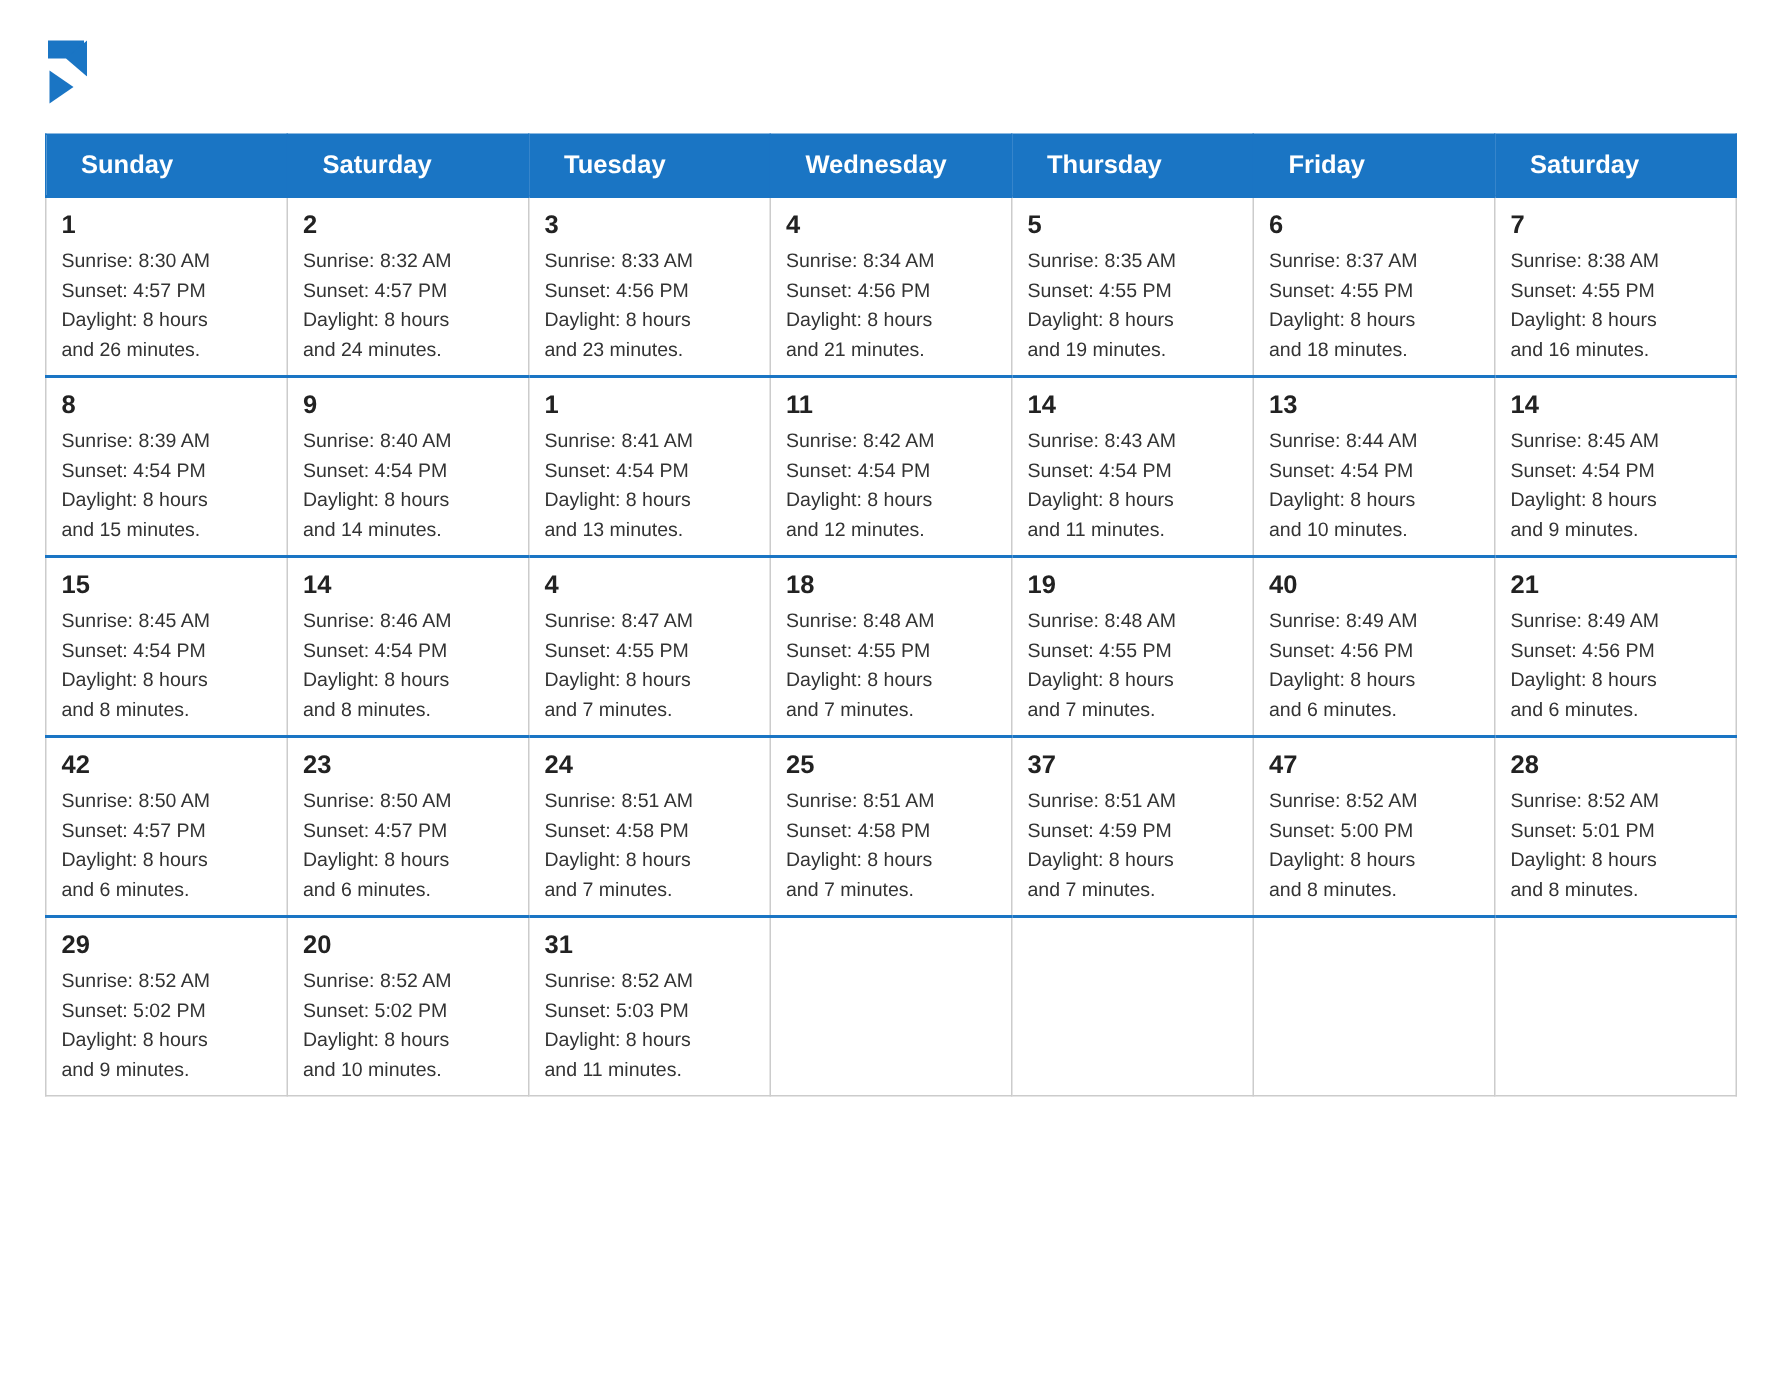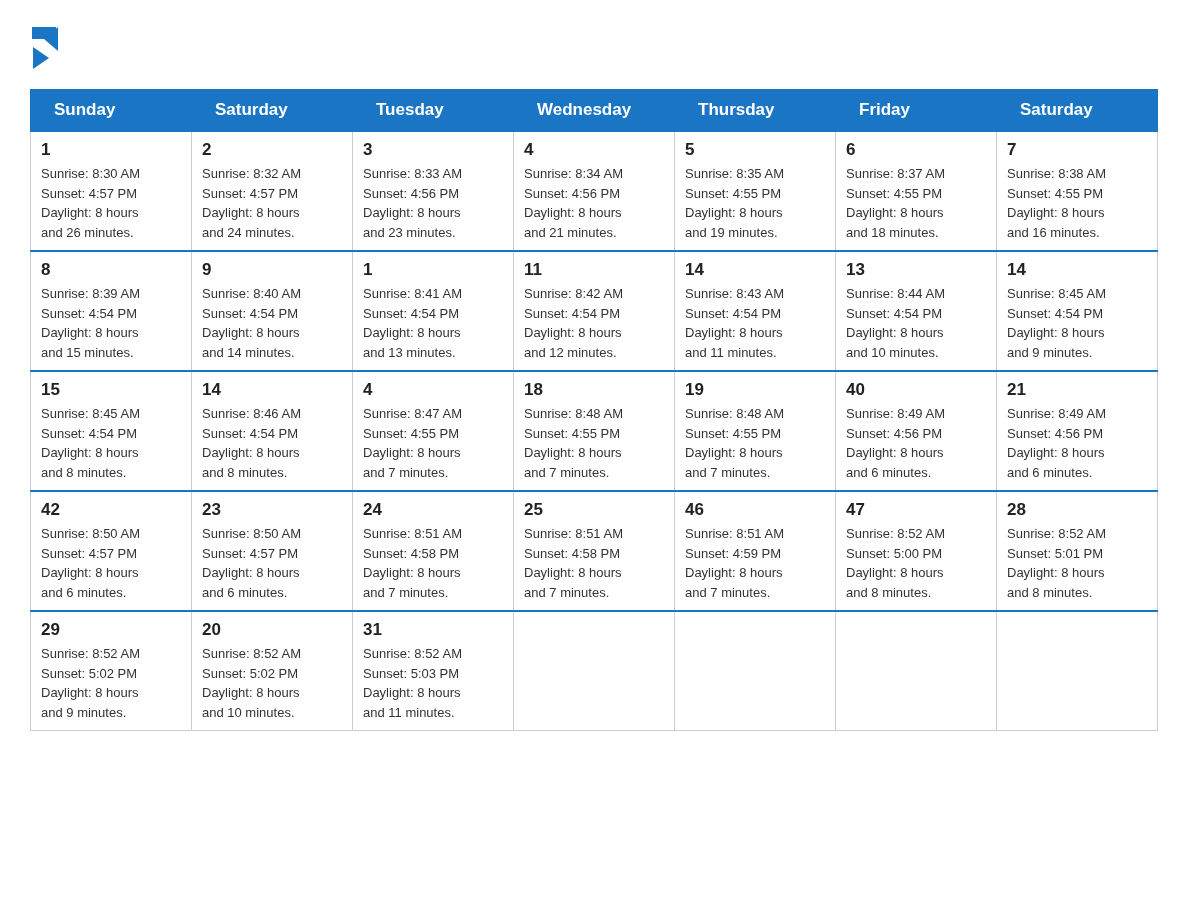--- a/index.html
+++ b/index.html
@@ -339,21 +339,21 @@
       </td>
         <td>
         <div class="day-number">25</div>
         <div class="day-info">
           Sunrise: 8:51 AM<br>
           Sunset: 4:58 PM<br>
           Daylight: 8 hours<br>and 7 minutes.
         </div>
       </td>
         <td>
-        <div class="day-number">46</div>
+        <div class="day-number">37</div>
         <div class="day-info">
           Sunrise: 8:51 AM<br>
           Sunset: 4:59 PM<br>
           Daylight: 8 hours<br>and 7 minutes.
         </div>
       </td>
         <td>
         <div class="day-number">47</div>
         <div class="day-info">
           Sunrise: 8:52 AM<br>

